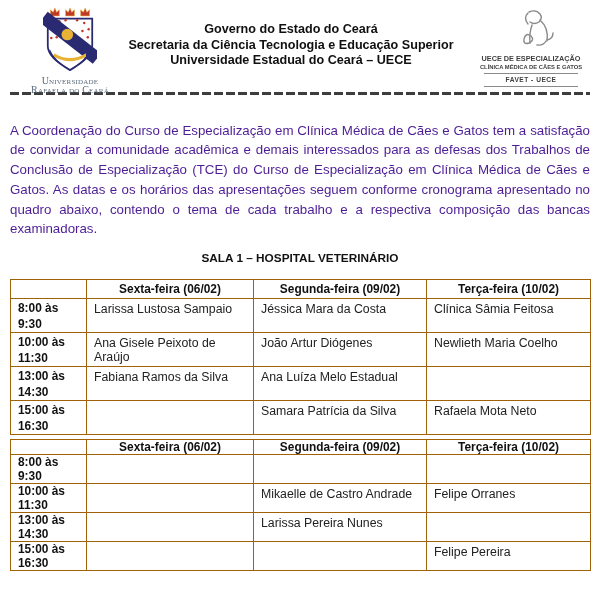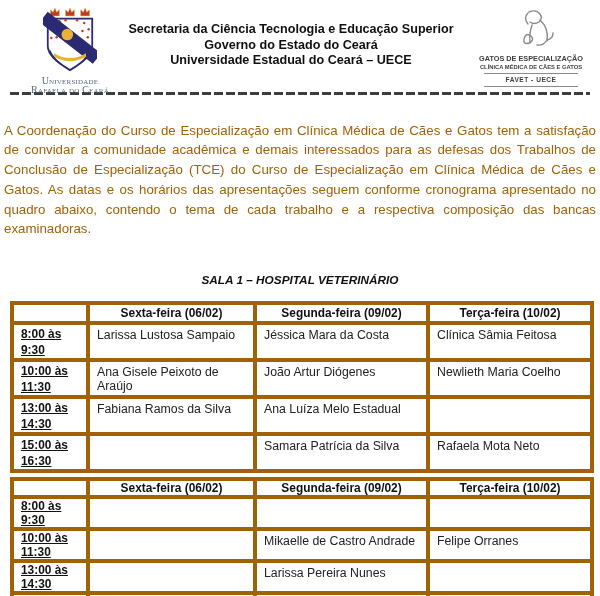--- a/index.html
+++ b/index.html
@@ -20,33 +20,33 @@
   .org-block { flex:1; text-align:center; font-weight:700; font-size:12.6px; line-height:15.6px; padding-top:15px; color:#101010; }
   .logo-right { width:126px; flex:none; text-align:center; color:#3f3f3f; padding-top:1px; }
   .lr-title { font-size:7.3px; font-weight:700; margin-top:2px; white-space:nowrap; }
   .lr-sub   { font-size:5.8px; font-weight:600; margin-top:1px; white-space:nowrap; }
   .lr-rule  { border-top:1px solid #8a8a8a; width:94px; margin:3px auto 0; height:0; }
   .lr-favet { font-size:6.6px; font-weight:700; margin-top:2px; letter-spacing:.5px; }
 
   .divider { height:2.5px; margin:3px 10px 0; background:repeating-linear-gradient(90deg,#3d3d3d 0 9px,rgba(0,0,0,0) 9px 12px); }
 
   
-  .intro { margin:26px 4px 0; text-align:justify; font-size:13.3px; line-height:19.8px; color:#a16207; }
+  .intro { margin:26px 10px 0; text-align:justify; font-size:13.3px; line-height:19.8px; color:#4c1d95; }
 
   
   .sala-title { text-align:center; font-weight:700; font-size:11.8px; color:#111; }
-  .sala-title.first { margin-top:34px;font-style:italic; }
+  .sala-title.first { margin-top:12px; }
   .sala-title.second { margin-top:6px; }
 
   
   table { border-collapse:collapse; margin:14px 10px 0; table-layout:fixed; width:580px; border:1.5px solid #2f2f2f; background:#fff; }
   .t2 { margin-top:4px; }
-  th, td { border:4px solid #a16207; overflow:hidden; }
+  th, td { border:1px solid #a16207; overflow:hidden; }
   th { font-size:11.9px; font-weight:700; text-align:center; padding:1px 2px; color:#111; }
-  td.time { font-weight:700; font-size:11.9px; padding:2px 4px 0 7px; vertical-align:top; color:#111;text-decoration:underline; }
+  td.time { font-weight:700; font-size:11.9px; padding:2px 4px 0 7px; vertical-align:top; color:#111; }
   td.name { font-size:12.3px; padding:2.5px 4px 0 7px; vertical-align:top; color:#222; }
   .t1 th { height:19px; }
   .t1 td { height:34px; }
   .t1 td.time { line-height:15.5px; }
   .t2 th { height:15px; padding:0 2px; }
   .t2 td { height:27px; }
   .t2 td.time { line-height:13.5px; padding-top:1px; }
   col.c0 { width:76px; } col.c1 { width:167px; } col.c2 { width:173px; } col.c3 { width:164px; }
 </style>
 </head>
@@ -88,36 +88,36 @@
         <path d="M7 47 Q12 60 30 70 Q48 60 53 47 L53 52 Q48 62 30 70 Q12 62 7 52 Z" fill="#2a2a72"></path>
         <path d="M12 52 Q30 63 48 52 L48 56 Q30 66 12 56 Z" fill="#e8b234"></path>
       </svg>
       <div class="uece-name">
         <div>Universidade</div>
         <div>Rafaela do Ceará</div>
       </div>
     </div>
 
     <div class="org-block">
+      <div>Governo do Estado do Ceará</div>
       <div>Secretaria da Ciência Tecnologia e Educação Superior</div>
-      <div>Governo do Estado do Ceará</div>
       <div>Universidade Estadual do Ceará – UECE</div>
     </div>
 
     <div class="logo-right">
       <svg width="46" height="40" viewBox="0 0 46 40" aria-hidden="true" fill="none" stroke="#8a8a8a" stroke-width="1.4" stroke-linecap="round">
         <path d="M21 4 q 7 -3 11 2 q 3 4 -1 8 q -5 3 -9 0"></path>
         <path d="M20 5 q -5 5 0 11"></path>
         <path d="M32 12 q 9 8 7 21"></path>
         <path d="M39 32 q 6 -1 6 -7"></path>
         <path d="M38 33 q -3 5 -9 4"></path>
         <path d="M24 17 q -3 9 -2 18"></path>
         <path d="M16 31 q 2 -7 7 -3 q 4 4 -2 7 q -6 2 -5 -4"></path>
       </svg>
-      <div class="lr-title">GATOS DE ESPECIALIZAÇÃO</div>
+      <div class="lr-title">UECE DE ESPECIALIZAÇÃO</div>
       <div class="lr-sub">CLÍNICA MÉDICA DE CÃES E GATOS</div>
       <div class="lr-rule"></div>
       <div class="lr-favet">FAVET - UECE</div>
       <div class="lr-rule"></div>
     </div>
   </div>
 
   <div class="divider"></div>
 
   <p class="intro">A Coordenação do Curso de Especialização em Clínica Médica de Cães e Gatos tem a satisfação de convidar a comunidade acadêmica e demais interessados para as defesas dos Trabalhos de Conclusão de Especialização (TCE) do Curso de Especialização em Clínica Médica de Cães e Gatos. As datas e os horários das apresentações seguem conforme cronograma apresentado no quadro abaixo, contendo o tema de cada trabalho e a respectiva composição das bancas examinadoras.</p>

